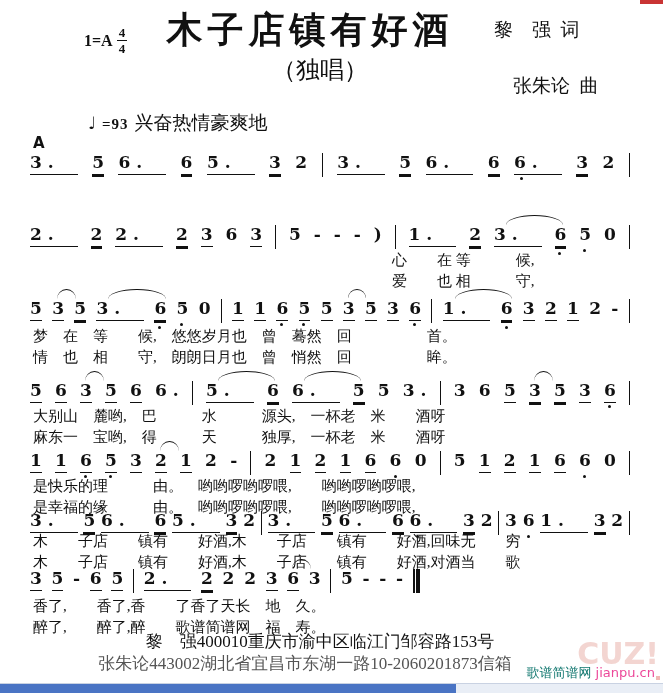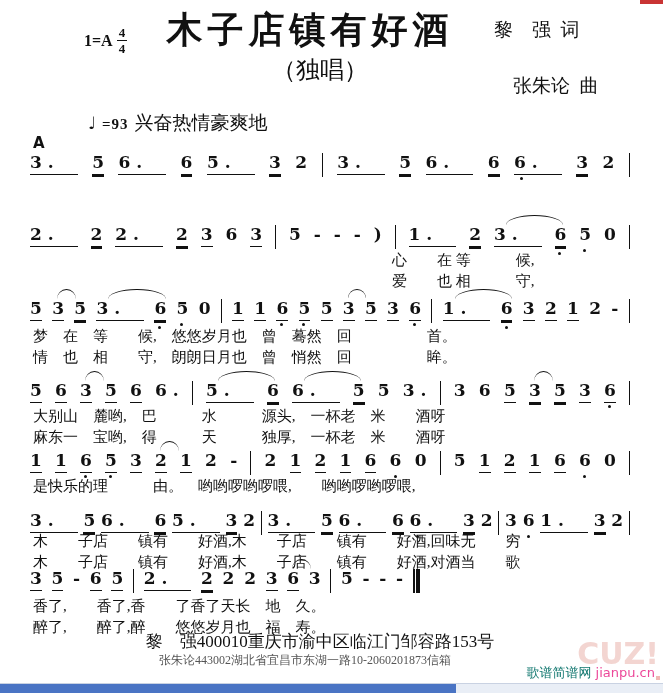--- a/index.html
+++ b/index.html
@@ -44,21 +44,21 @@
   
   .lyrics{position:absolute;font-size:15px;line-height:21px;white-space:pre;text-align:right;}
   .ly2{left:392px;top:250px;}
   .ly3{left:33px;top:326px;}
   .ly4{left:33px;top:406px;}
   .ly5{left:33px;top:476px;}
   .ly6{left:33px;top:531px;}
   .ly7{left:33px;top:596px;}
   
   .footer1{position:absolute;left:0;top:630px;width:640px;text-align:center;font-size:17px;}
-  .footer2{position:absolute;left:0;top:652px;width:610px;text-align:center;font-size:12px;color:#555;}
+  .footer2{position:absolute;left:0;top:652px;width:610px;text-align:center;font-size:17px;color:#555;}
   .wm-cuz{position:absolute;right:4px;top:636px;font-size:30px;font-weight:bold;
           color:#f3d5d1;font-family:"DejaVu Sans",sans-serif;}
   .wm{position:absolute;right:8px;top:664px;font-size:13px;font-family:"DejaVu Sans",sans-serif;}
   .wm-site{color:#0f766e;}
   .wm-domain{color:#ec4899;}
   
   .top-red{position:absolute;top:0;right:0;width:23px;height:4px;background:#c93434;}
   .bottom-bar{position:absolute;left:0;top:683px;width:663px;height:9px;background:#e9eef6;border-top:1px solid #c9d2e2;}
   .bottom-fill{width:456px;height:100%;background:#4a74c4;}
   .pink-dot{position:absolute;right:3px;top:676px;width:4px;height:4px;background:#f0b9b4;}
@@ -256,23 +256,23 @@
       <span class="tok">5</span>
       <span class="tok">-</span>
       <span class="tok">-</span>
       <span class="tok">-</span>
       <span class="barf"></span>
     </div>
 
   <div class="lyrics ly2"><div class="lyric-row">心　　在 等　　　候,</div><div class="lyric-row">爱　　也 相　　　守,</div></div>
   <div class="lyrics ly3"><div class="lyric-row">梦　在　等　　候,　悠悠岁月也　曾　蓦然　回　　　　　首。</div><div class="lyric-row">情　也　相　　守,　朗朗日月也　曾　悄然　回　　　　　眸。</div></div>
   <div class="lyrics ly4"><div class="lyric-row">大别山　麓哟,　巴　　　水　　　源头,　一杯老　米　　酒呀</div><div class="lyric-row">麻东一　宝哟,　得　　　天　　　独厚,　一杯老　米　　酒呀</div></div>
-  <div class="lyrics ly5"><div class="lyric-row">是快乐的理　　　由。　哟哟啰哟啰喂,　　哟哟啰哟啰喂,</div></div>
+  <div class="lyrics ly5"><div class="lyric-row">是快乐的理　　　由。　哟哟啰哟啰喂,　　哟哟啰哟啰喂,</div><div class="lyric-row">是幸福的缘　　　由。　哟哟啰哟啰喂,　　哟哟啰哟啰喂,</div></div>
   <div class="lyrics ly6"><div class="lyric-row">木　　子店　　镇有　　好酒,木　　子店　　镇有　　好酒,回味无　　穷</div><div class="lyric-row">木　　子店　　镇有　　好酒,木　　子店　　镇有　　好酒,对酒当　　歌</div></div>
-  <div class="lyrics ly7"><div class="lyric-row">香了,　　香了,香　　了香了天长　地　久。</div><div class="lyric-row">醉了,　　醉了,醉　　悠悠岁月也　福　寿。</div></div>
+  <div class="lyrics ly7"><div class="lyric-row">香了,　　香了,香　　了香了天长　地　久。</div><div class="lyric-row">醉了,　　醉了,醉　　歌谱简谱网　福　寿。</div></div>
 
   <div class="footer1">黎　强400010重庆市渝中区临江门邹容路153号</div>
   <div class="footer2">张朱论443002湖北省宜昌市东湖一路10-2060201873信箱</div>
 
   <div class="wm-cuz">CUZ!</div>
   <div class="wm">
     <span class="wm-site">歌谱简谱网 </span><span class="wm-domain">jianpu.cn</span>
   </div>
 
   <div class="pink-dot"></div>

